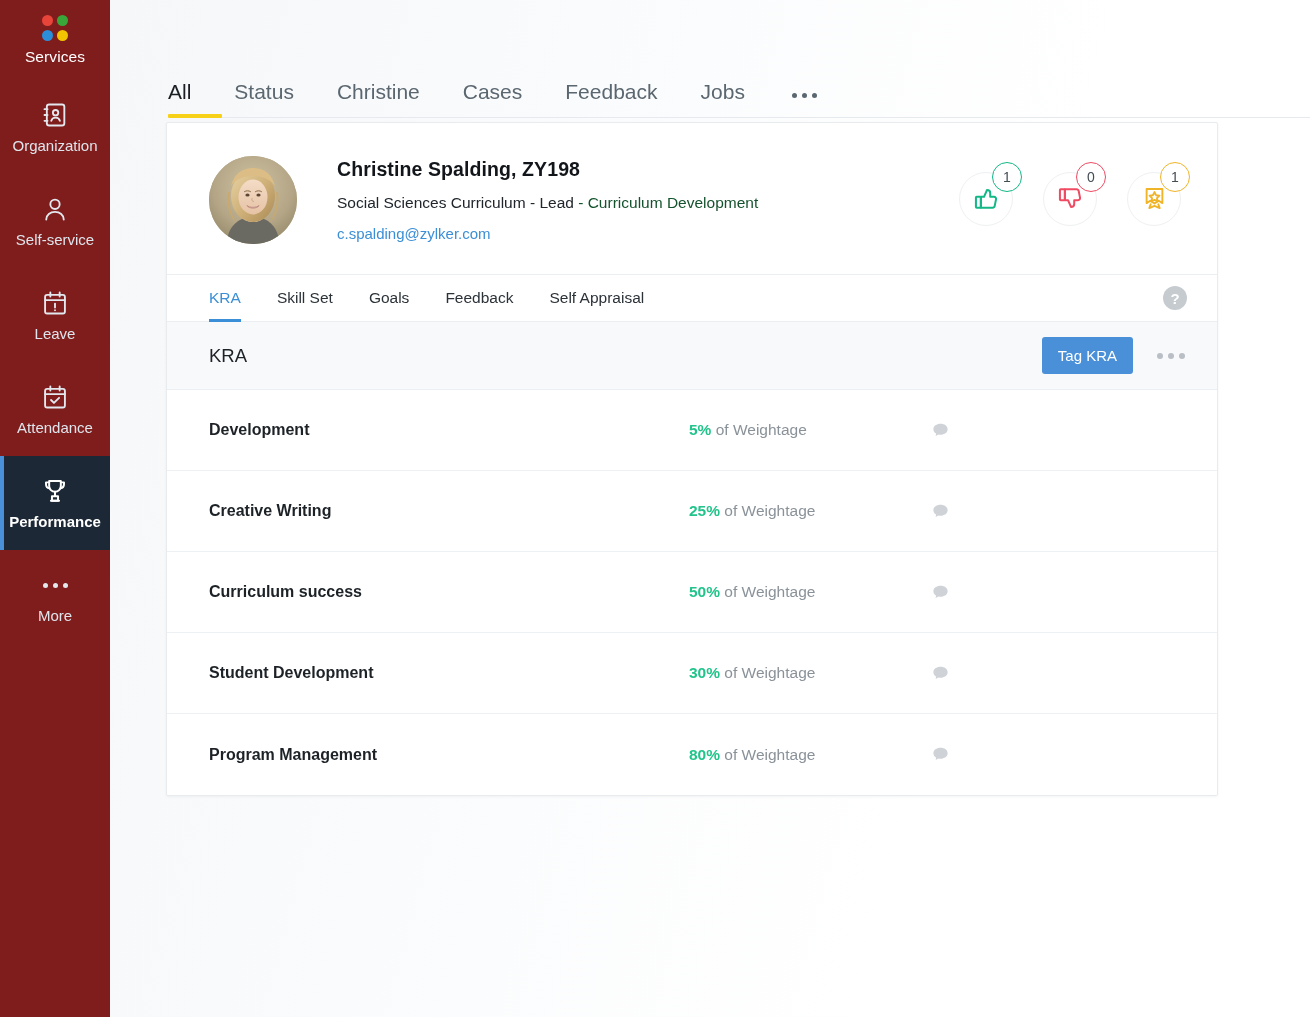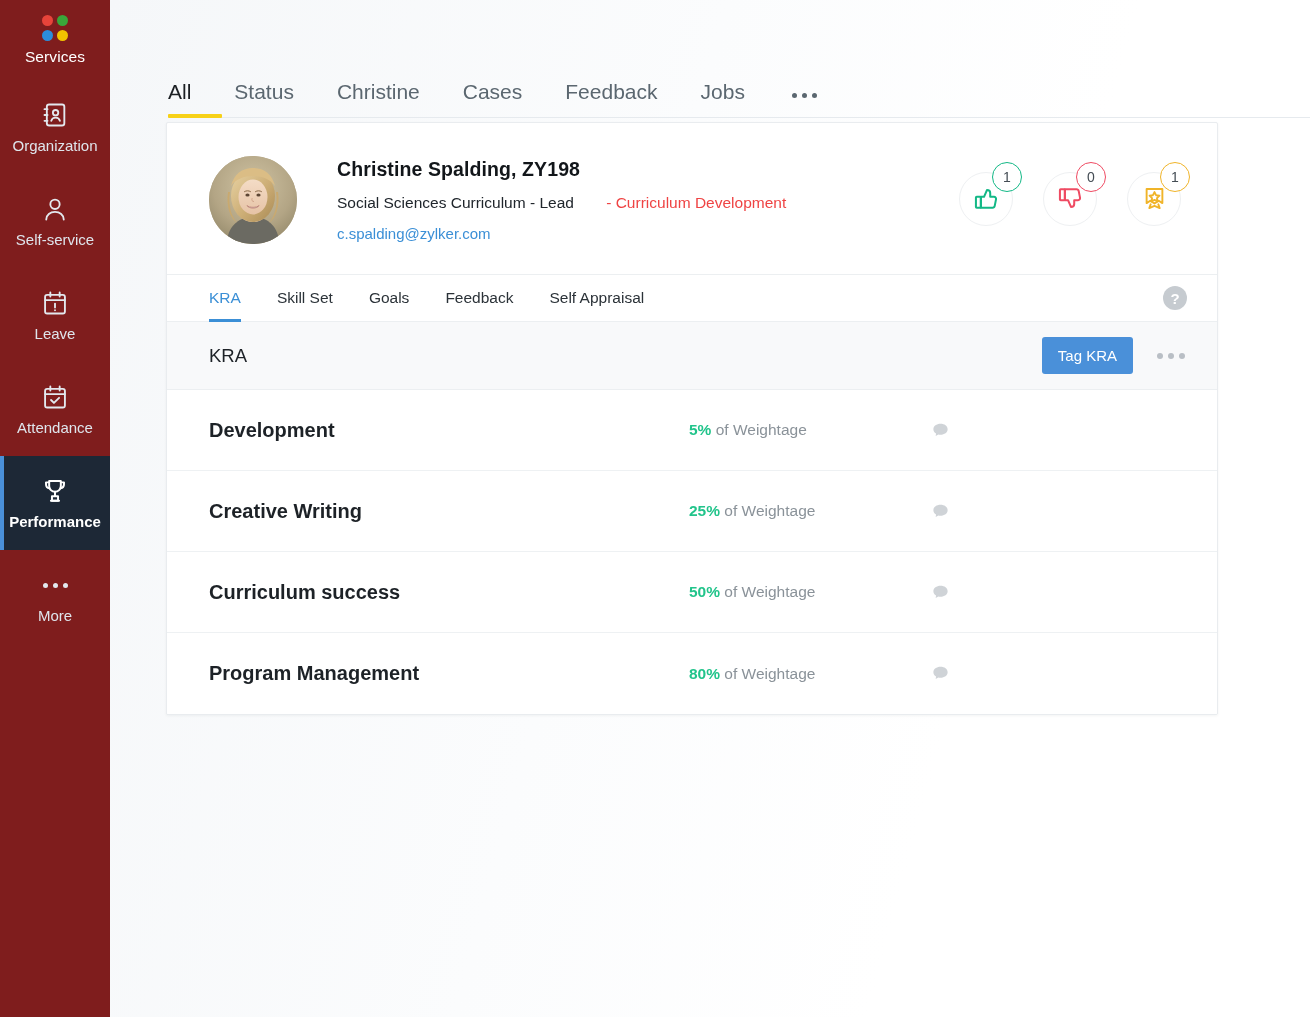--- a/index.html
+++ b/index.html
@@ -180,21 +180,21 @@
     color: #12161a;
     letter-spacing: .1px;
     margin-bottom: 13px;
   }
   .p-role {
     font-size: 15.5px;
     color: #20262c;
     margin-bottom: 13px;
   }
   .p-role b { font-weight: normal; }
-  .p-role span.light { font-weight: normal; color: #ef4444; margin-left: 28px; }
+  .p-role span.light { font-weight: normal; color: #14532d; }
   .p-mail {
     font-size: 15px;
     color: #3b8fd6;
     cursor: pointer;
   }
 
   .badges {
     position: absolute;
     right: 36px;
     top: 50%;
@@ -309,21 +309,21 @@
   .kra-row {
     height: 81px;
     display: flex;
     align-items: center;
     padding: 0 28px 0 42px;
     border-bottom: 1px solid #eef1f3;
     background: #ffffff;
   }
   .kra-row:last-child { border-bottom: none; }
   .kra-name {
-    font-size: 20px;
+    font-size: 16px;
     font-weight: bold;
     color: #1d2227;
     width: 480px;
     flex: 0 0 480px;
   }
   .kra-weight {
     font-size: 15.5px;
     color: #8a9299;
     flex: 0 0 230px;
   }
@@ -573,20 +573,32 @@
           <b>50%</b>
           <span>of Weightage</span>
         </span>
         <span class="kra-comment">
           <svg viewBox="0 0 24 24" fill="#cfd3d7">
               <path d="M12 3.6c-5 0-9 3-9 6.8 0 2.2 1.3 4.1 3.4 5.4l-.5 3.2 3.4-1.9c.8.2 1.7.3 2.7.3 5 0 9-3 9-7S17 3.6 12 3.6z"></path>
             </svg>
         </span>
       </div>
 
+      <div class="kra-row">
+        <span class="kra-name">Student Development</span>
+        <span class="kra-weight">
+          <b>30%</b>
+          <span>of Weightage</span>
+        </span>
+        <span class="kra-comment">
+          <svg viewBox="0 0 24 24" fill="#cfd3d7">
+              <path d="M12 3.6c-5 0-9 3-9 6.8 0 2.2 1.3 4.1 3.4 5.4l-.5 3.2 3.4-1.9c.8.2 1.7.3 2.7.3 5 0 9-3 9-7S17 3.6 12 3.6z"></path>
+            </svg>
+        </span>
+      </div>
 
       <div class="kra-row">
         <span class="kra-name">Program Management</span>
         <span class="kra-weight">
           <b>80%</b>
           <span>of Weightage</span>
         </span>
         <span class="kra-comment">
           <svg viewBox="0 0 24 24" fill="#cfd3d7">
               <path d="M12 3.6c-5 0-9 3-9 6.8 0 2.2 1.3 4.1 3.4 5.4l-.5 3.2 3.4-1.9c.8.2 1.7.3 2.7.3 5 0 9-3 9-7S17 3.6 12 3.6z"></path>

